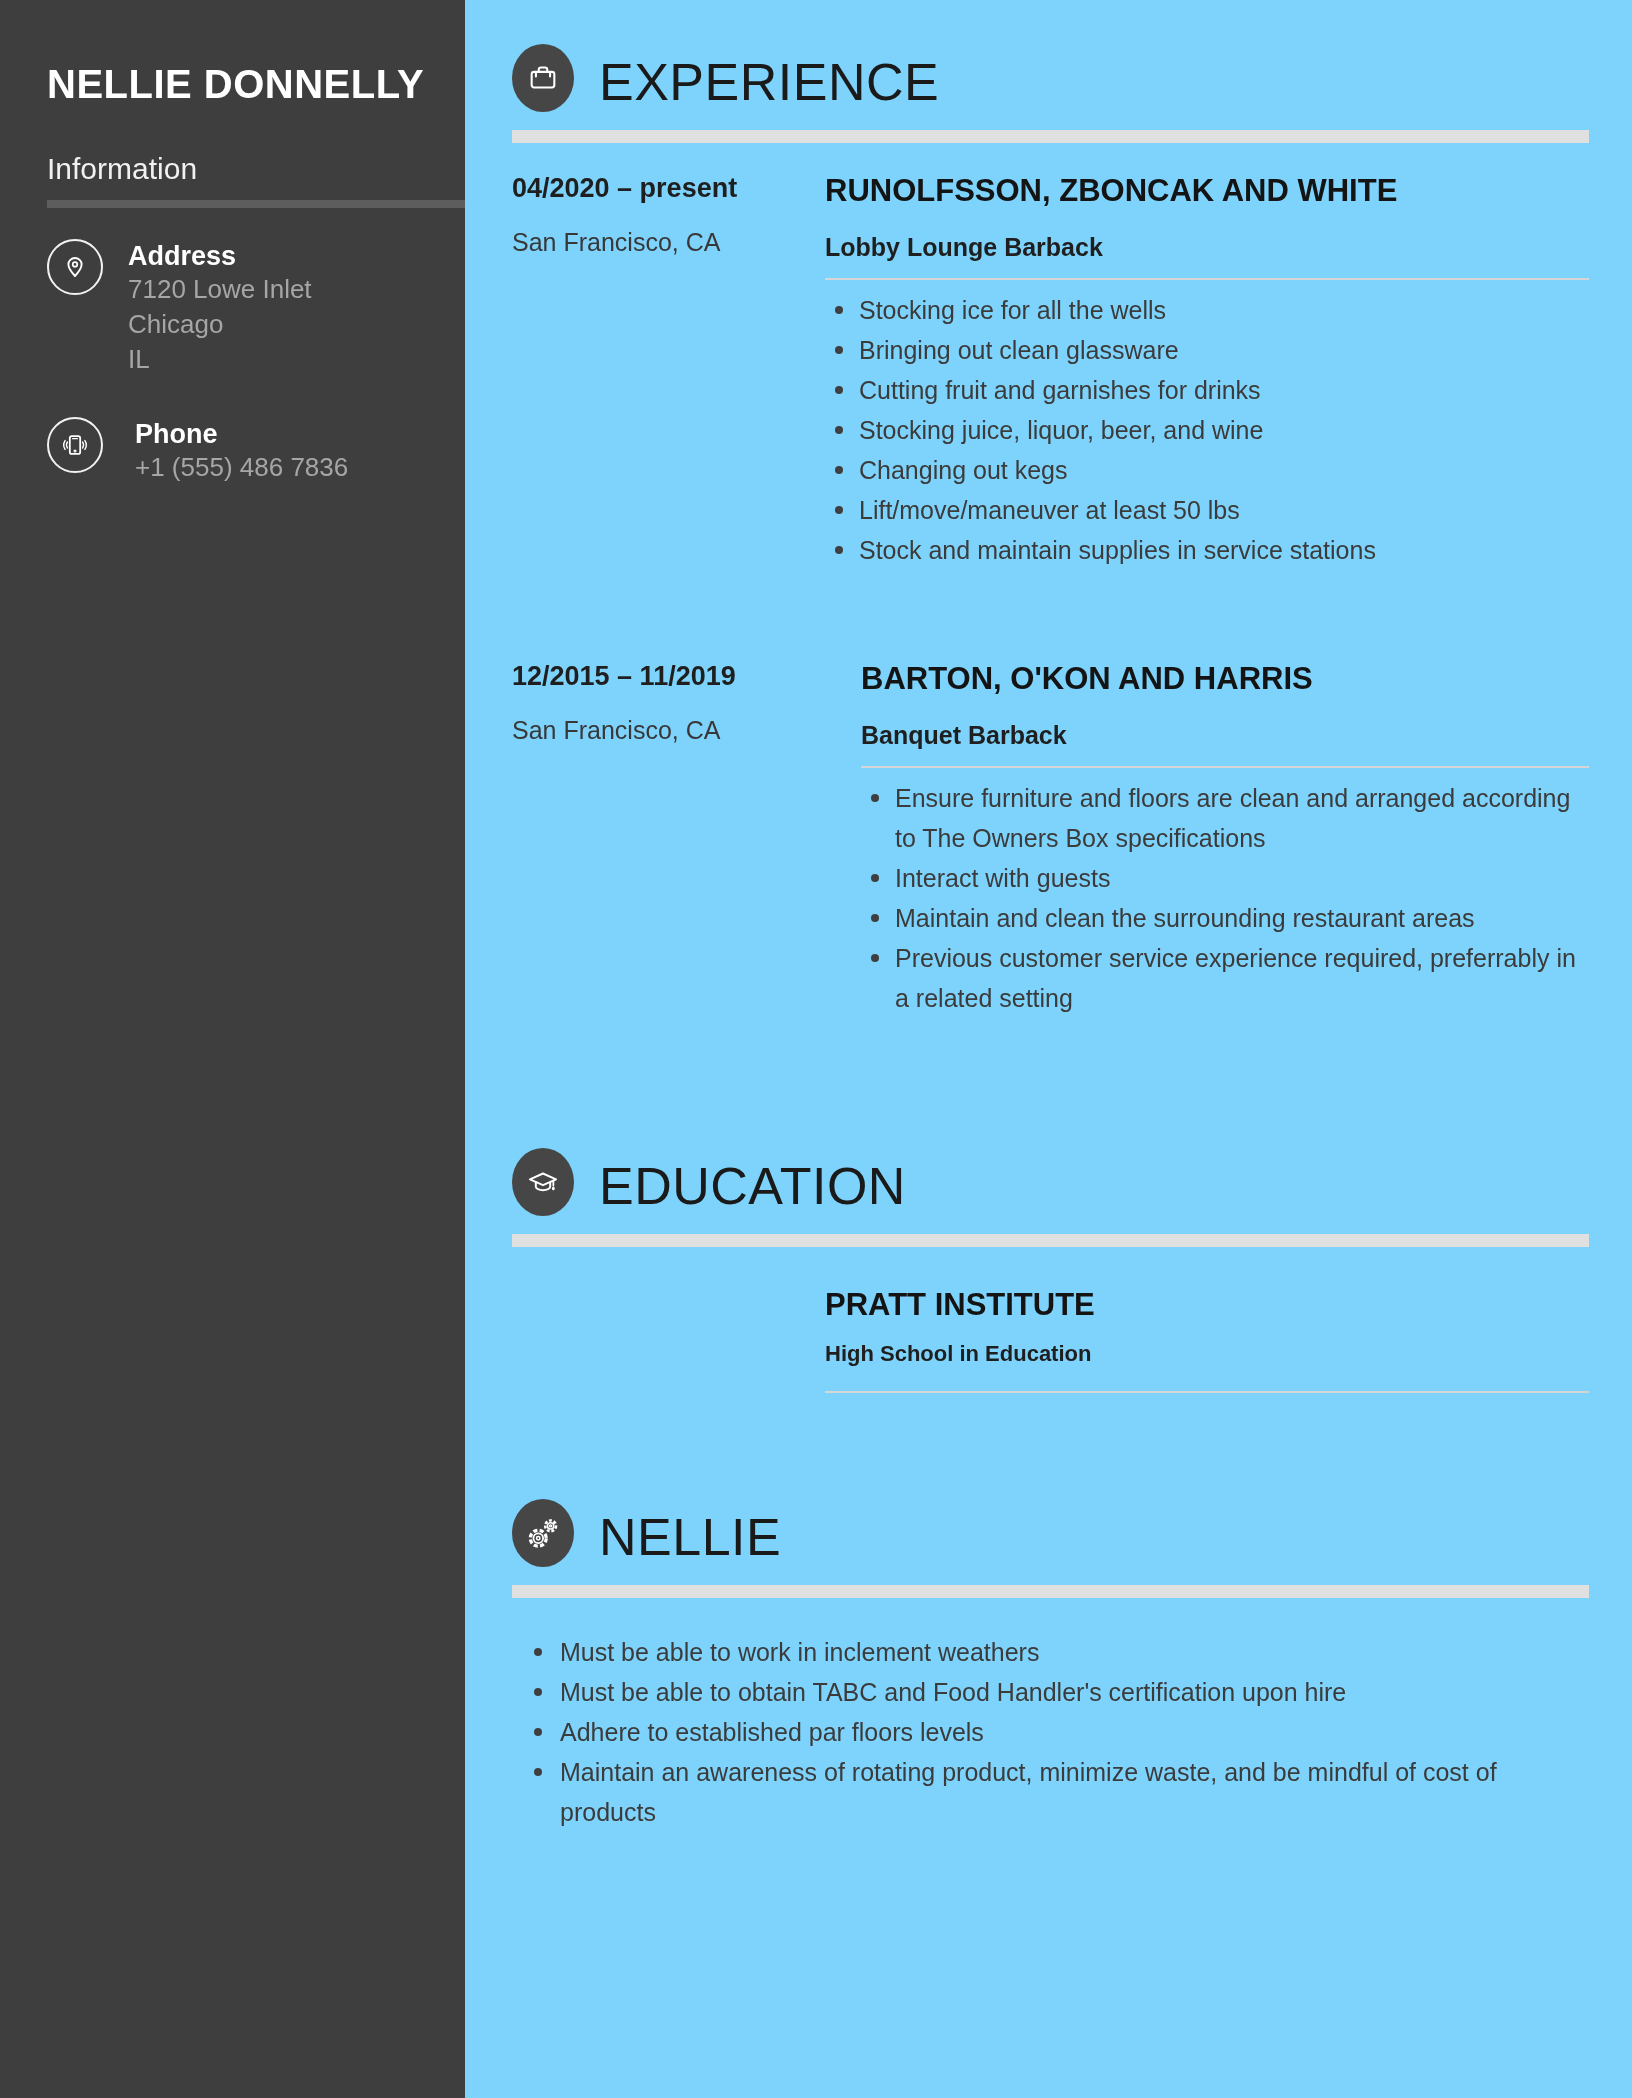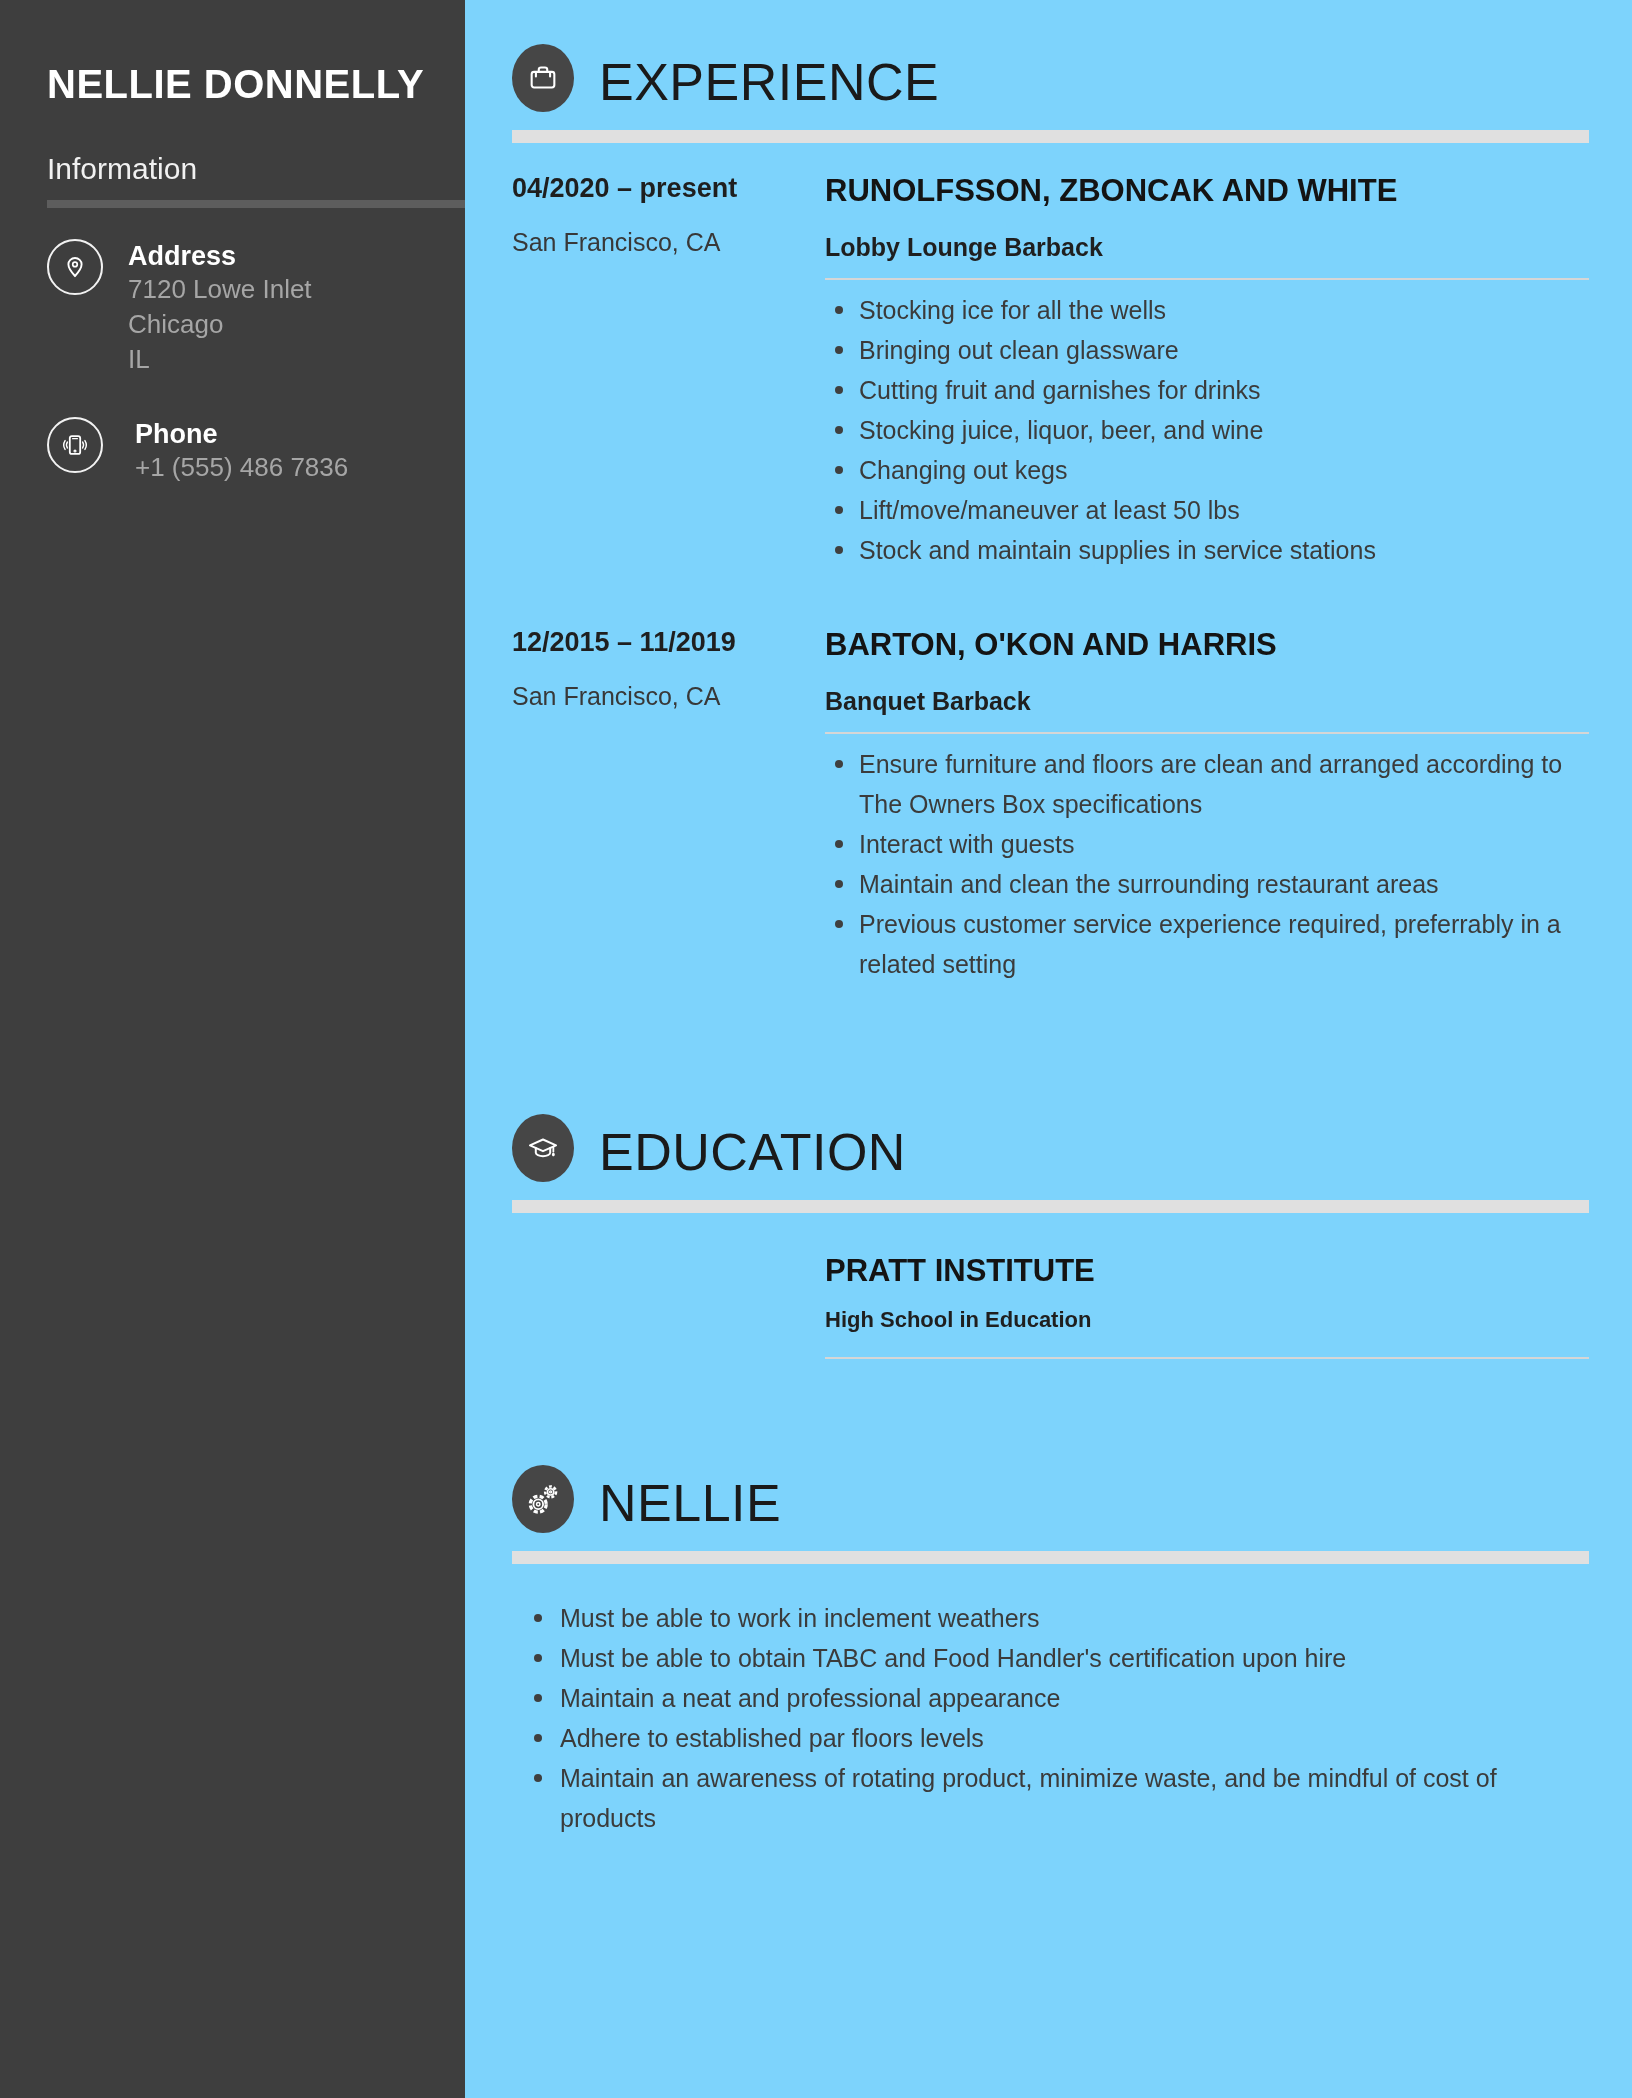--- a/index.html
+++ b/index.html
@@ -60,21 +60,21 @@
     width:62px; height:68px; border-radius:50%;
     background:#464646;
     display:flex; align-items:center; justify-content:center;
   }
   .sec-title {
     font-size:52px; font-weight:400; color:#1a1a1a; letter-spacing:.5px;
   }
   .sec-bar { margin-top:18px; height:13px; background:#e0e0e0; }
 
   .job { display:grid; grid-template-columns:313px 1fr; margin-top:30px; }
-  .job + .job { margin-top:57px; }
+  .job + .job { margin-top:91px;gap:36px; }
   .job-dates { font-size:27px; font-weight:bold; color:#1f1f1f; }
   .job-location { font-size:25px; color:#383838; margin-top:24px; }
   .job-company { font-size:31px; font-weight:bold; color:#141414; }
   .job-role { font-size:25px; font-weight:bold; color:#1f1f1f; margin-top:24px; }
   .rule { margin-top:16px; border-top:2px solid #d6d6d6; }
 
   ul.bullets { list-style:none; margin-top:10px; }
   ul.bullets li {
     position:relative;
     font-size:25px; color:#3b3b3b; line-height:40px;
@@ -233,20 +233,19 @@
             <circle cx="28" cy="12.5" r="1.1" stroke-width="1.4"></circle>
           </svg>
         </div>
         <h2 class="sec-title">NELLIE</h2>
       </div>
       <div class="sec-bar"></div>
 
       <ul class="bullets skills-list">
         <li>Must be able to work in inclement weathers</li>
         <li>Must be able to obtain TABC and Food Handler's certification upon hire</li>
-        <li>Maintain a neat and professional appearance</li>
         <li>Adhere to established par floors levels</li>
         <li>Maintain an awareness of rotating product, minimize waste, and be mindful of cost of products</li>
       </ul>
     </section>
 
   </main>
 </div>
 
 </body></html>

